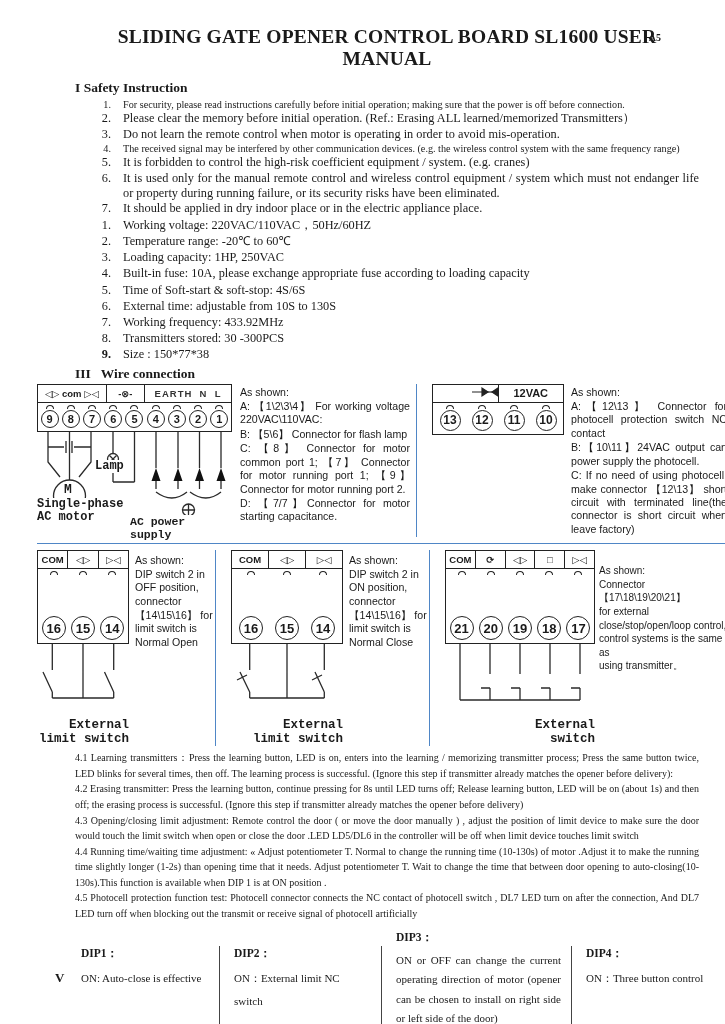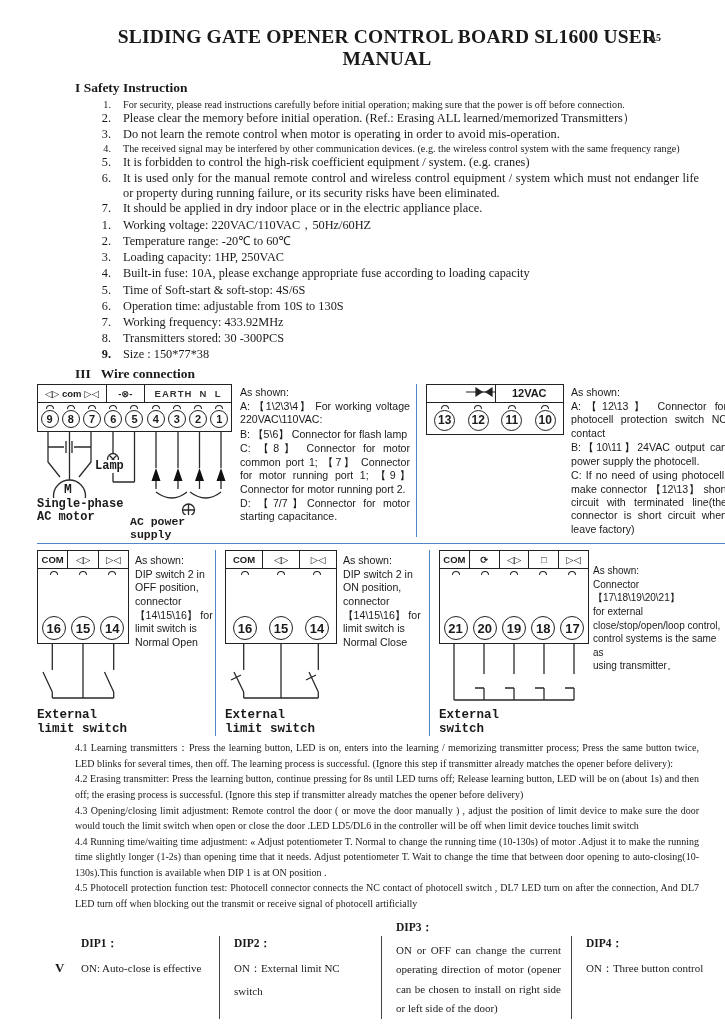--- a/index.html
+++ b/index.html
@@ -24,21 +24,21 @@
   .safety .li { font-size: 12.3px; line-height: 15.4px; }
   .safety .li:nth-child(1), .safety .li:nth-child(4) { font-size: 10.2px; line-height: 13.2px; }
   .tech .li { font-size: 12.3px; line-height: 16.2px; }
   .tech .li:nth-child(9) .num { font-weight: bold; }
   
   .wire { width: 690px; margin-left: -38px; margin-top: 2px; }
   .wire h2 { margin-left: 38px; }
   .wrow { display: flex; }
   .row2 { border-top: 1.4px solid #4f86c6; margin-top: 6px; padding-top: 6px; }
   .cell { flex: 0 0 auto; }
-  .sep-left { border-left: 1.4px solid #4f86c6; padding-left: 9px; }
+  .sep-left { border-left: 1.4px solid #4f86c6; padding-left: 15px; }
   
   .tblock { border: 1.6px solid #222; background:#fff; }
   .thead { display: flex; border-bottom: 1.3px solid #222; height: 18px; align-items: center;
            font: bold 9.5px "Liberation Sans","DejaVu Sans",sans-serif; }
   .thead-cell { text-align: center; white-space: pre; overflow: hidden; flex: 1; }
   .thead-cell + .thead-cell { border-left: 1.3px solid #222; height: 100%; display:flex; align-items:center; justify-content:center; }
   .b1 .thead-cell:nth-child(1) { flex: 0 0 35%; }
   .b1 .thead-cell:nth-child(2) { flex: 0 0 20%; }
   .b1 .thead-cell:nth-child(3) { flex: 1; letter-spacing: 1px; color:#333; }
   .trow { display: flex; padding: 2px 1px 3px; }
@@ -48,22 +48,22 @@
   .tnum { width: 21px; height: 21px; border: 1.7px solid #222; border-radius: 50%;
           display: flex; align-items: center; justify-content: center;
           font: bold 12px "Liberation Sans","DejaVu Sans",sans-serif; }
   .b1 .tnum { width: 18px; height: 18px; font-size: 11px; }
   .big .tnum { width: 24px; height: 24px; font-size: 13px; margin-top: 40px; }
   
   .diag { position: relative; }
   .art { display: block; }
   .dlabel { position: absolute; font: bold 12px "Liberation Mono","DejaVu Sans Mono",monospace;
             white-space: pre-line; background: #fff; line-height: 13px; }
-  .dlabel-c { text-align: left; font: bold 12.5px "Liberation Mono","DejaVu Sans Mono",monospace;
-              white-space: pre-line; line-height: 14px; margin-top: 2px; }
+  .dlabel-c { text-align: right; font: bold 12.5px "Liberation Mono","DejaVu Sans Mono",monospace;
+              white-space: pre-line; line-height: 14px; margin-top: 12px; }
   
   .note { font: 10.6px/13.4px "Liberation Sans","DejaVu Sans",sans-serif; }
   .note .note-line { text-align: justify; margin-bottom: 1px; }
   .prenote { white-space: pre-line; font: 10.6px/13.6px "Liberation Sans","DejaVu Sans",sans-serif; }
   
   .setup { margin-top: 4px; }
   .para { font-size: 10px; line-height: 15.6px; text-align: justify; }
   
   .dip { display: flex; margin-top: 24px; margin-left: -8px; position: relative; width: 650px; }
   .dipcol { padding: 0 10px 0 14px; position: relative; }
@@ -140,21 +140,21 @@
         <div class="li">
         <span class="num">4.</span>
         <span class="txt">Built-in fuse: 10A, please exchange appropriate fuse according to loading capacity</span>
       </div>
         <div class="li">
         <span class="num">5.</span>
         <span class="txt">Time of Soft-start &amp; soft-stop: 4S/6S</span>
       </div>
         <div class="li">
         <span class="num">6.</span>
-        <span class="txt">Operation time: adjustable from 10S to 130S</span>
+        <span class="txt">External time: adjustable from 10S to 130S</span>
       </div>
         <div class="li">
         <span class="num">7.</span>
         <span class="txt">Working frequency: 433.92MHz</span>
       </div>
         <div class="li">
         <span class="num">8.</span>
         <span class="txt">Transmitters stored:  30 -300PCS</span>
       </div>
         <div class="li">

